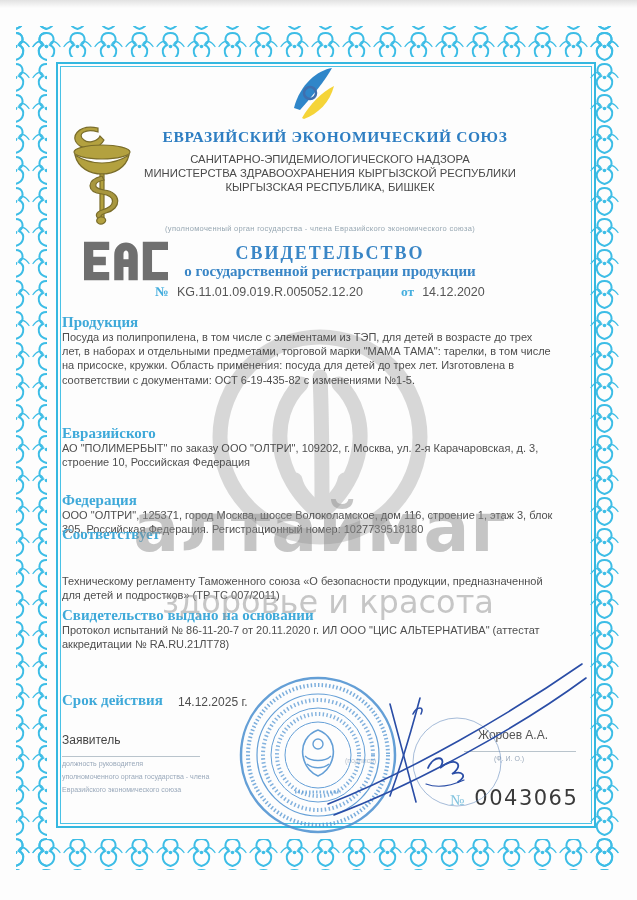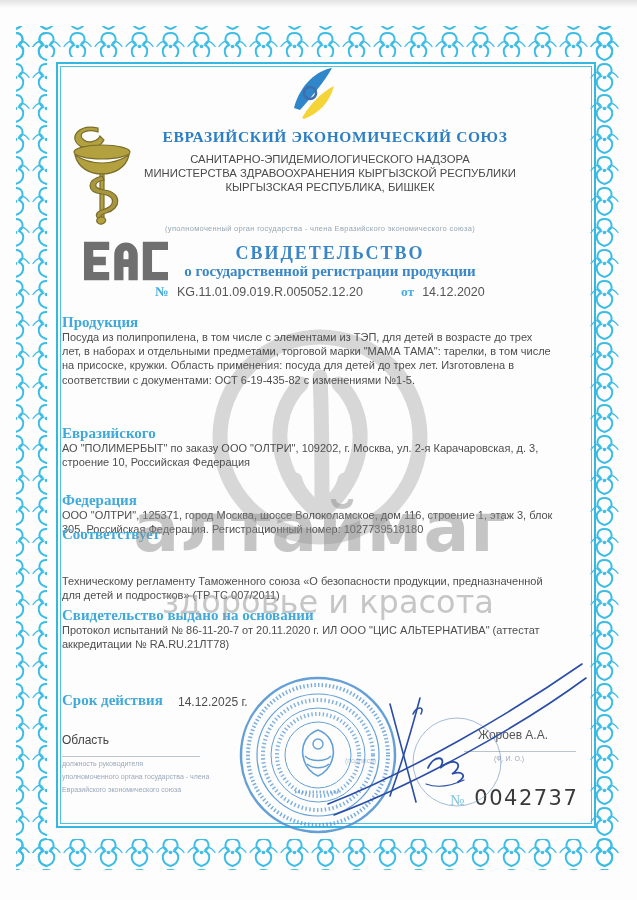--- a/index.html
+++ b/index.html
@@ -143,33 +143,33 @@
 
   <div class="section-heading" style="top:526px">Соответствует</div>
   <div class="section-body" style="top:574px">Техническому регламенту Таможенного союза «О безопасности продукции, предназначенной для детей и подростков» (ТР ТС 007/2011)</div>
 
   <div class="section-heading" style="top:607px">Свидетельство выдано на основании</div>
   <div class="section-body" style="top:623px">Протокол испытаний № 86-11-20-7 от 20.11.2020 г. ИЛ ООО "ЦИС АЛЬТЕРНАТИВА" (аттестат аккредитации № RA.RU.21ЛТ78)</div>
 
   <div class="section-heading" style="top:692px">Срок действия</div>
   <div class="validity-value">14.12.2025 г.</div>
 
-  <div class="abs director">Область</div>
+  <div class="abs director">Заявитель</div>
   <div class="sig-line" style="left:62px;top:756px;width:138px"></div>
   <div class="tiny-note" style="left:62px;top:760px">должность руководителя</div>
   <div class="tiny-note" style="left:62px;top:773px">уполномоченного органа государства - члена</div>
   <div class="tiny-note" style="left:62px;top:786px">Евразийского экономического союза</div>
   <div class="tiny-note" style="left:345px;top:757px;opacity:.7">(подпись)</div>
   <div class="abs name">Жороев А.А.</div>
   <div class="sig-line" style="left:464px;top:751px;width:112px"></div>
   <div class="tiny-note" style="left:494px;top:755px">(Ф. И. О.)</div>
 
   <div class="abs serial">
     <span class="lbl">№</span>
-    <span class="val">0042737</span>
+    <span class="val">0043065</span>
   </div>
 
   <svg class="svg-abs wm-circle" width="230" height="230" viewBox="0 0 230 230">
     <g fill="none" stroke="#555" stroke-width="15" stroke-linecap="round">
       <circle cx="115" cy="115" r="100"></circle>
       <path d="M113 190 C70 155 62 95 96 62"></path>
       <path d="M117 190 C117 140 117 95 115 55"></path>
       <path d="M117 190 C160 155 168 95 134 62"></path>
       <path d="M115 190 C100 178 92 168 90 158"></path>
       <path d="M115 190 C130 178 138 168 140 158"></path>

